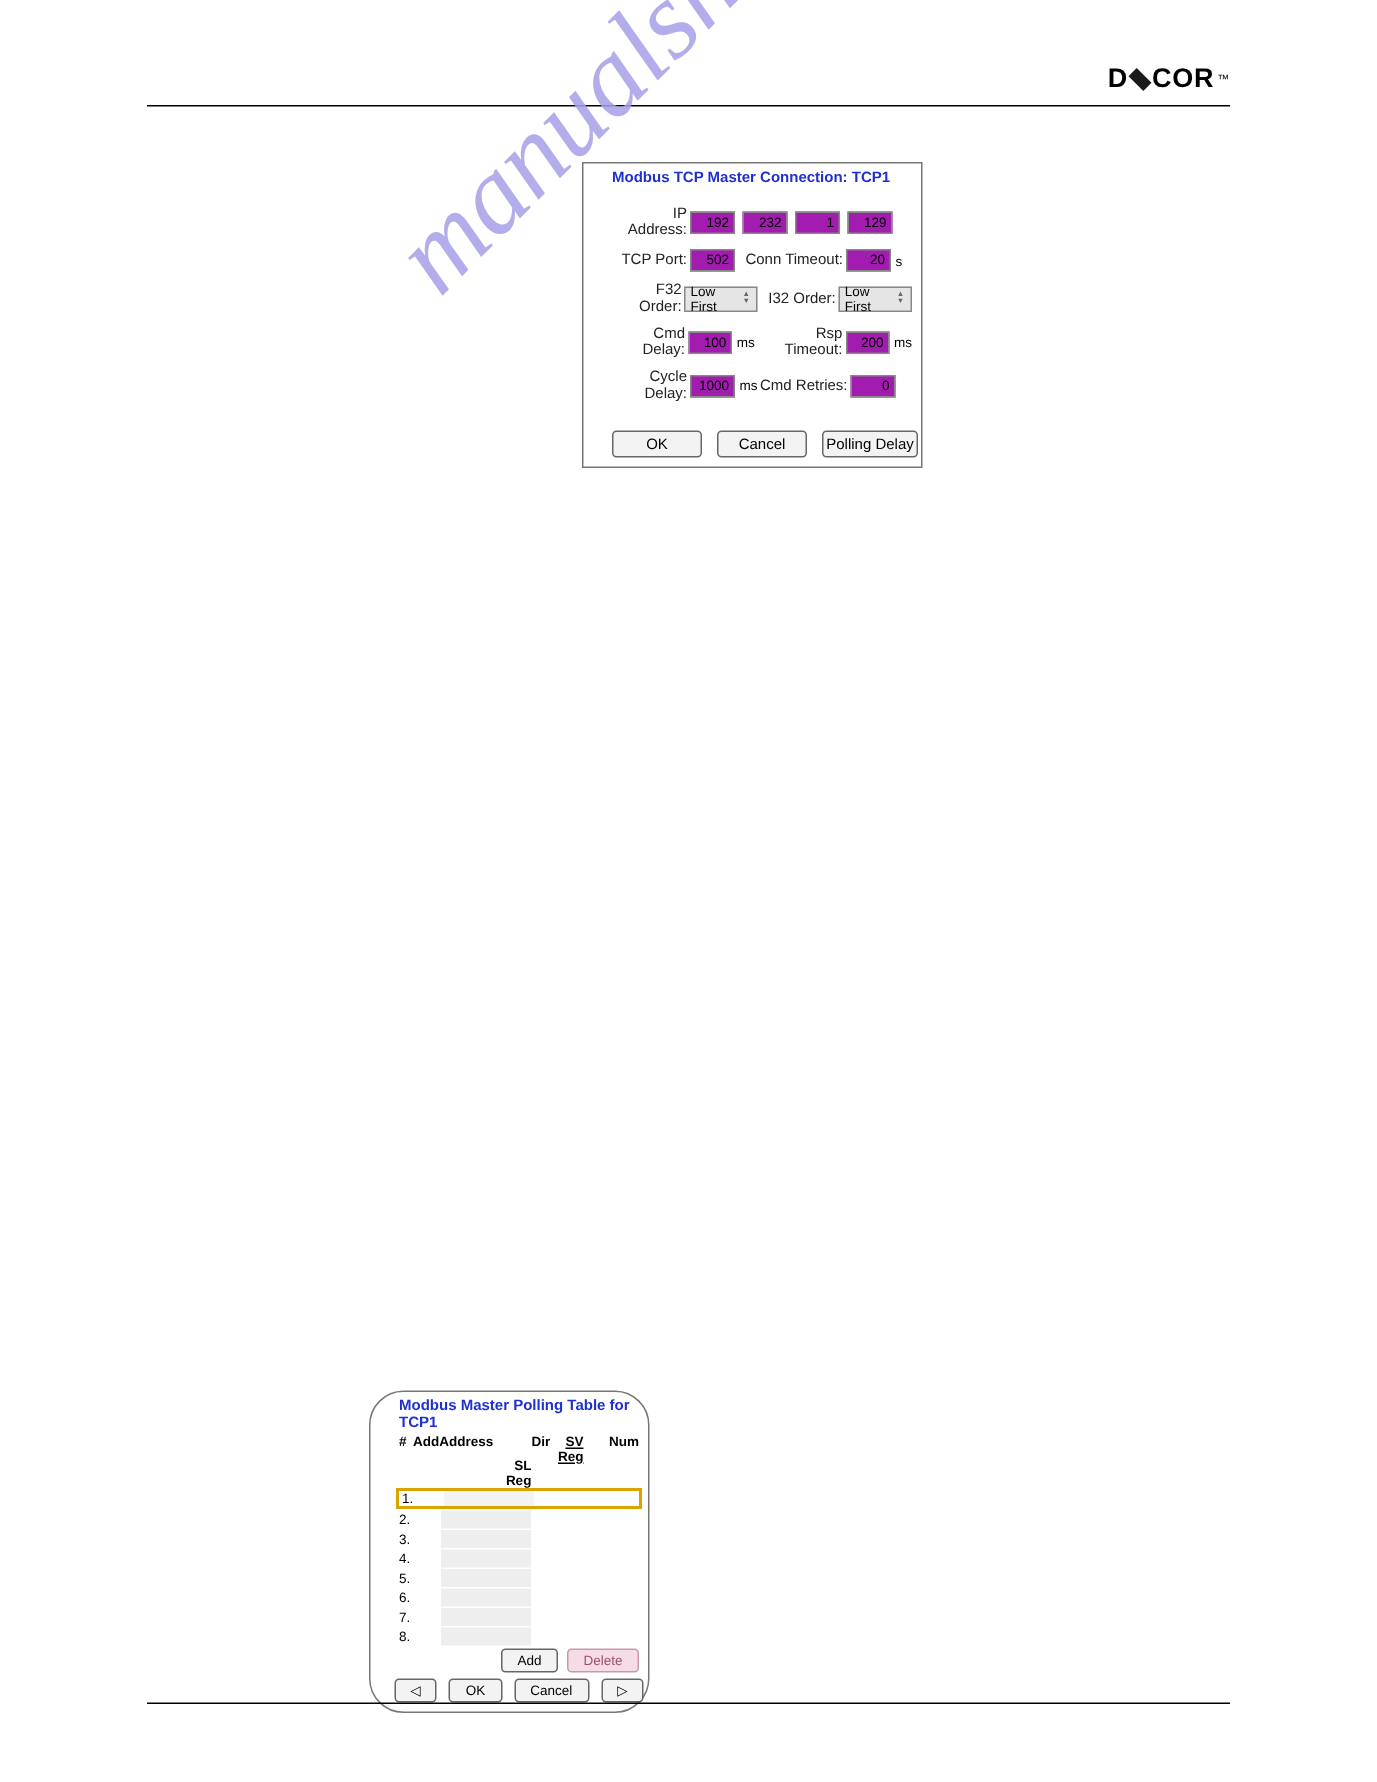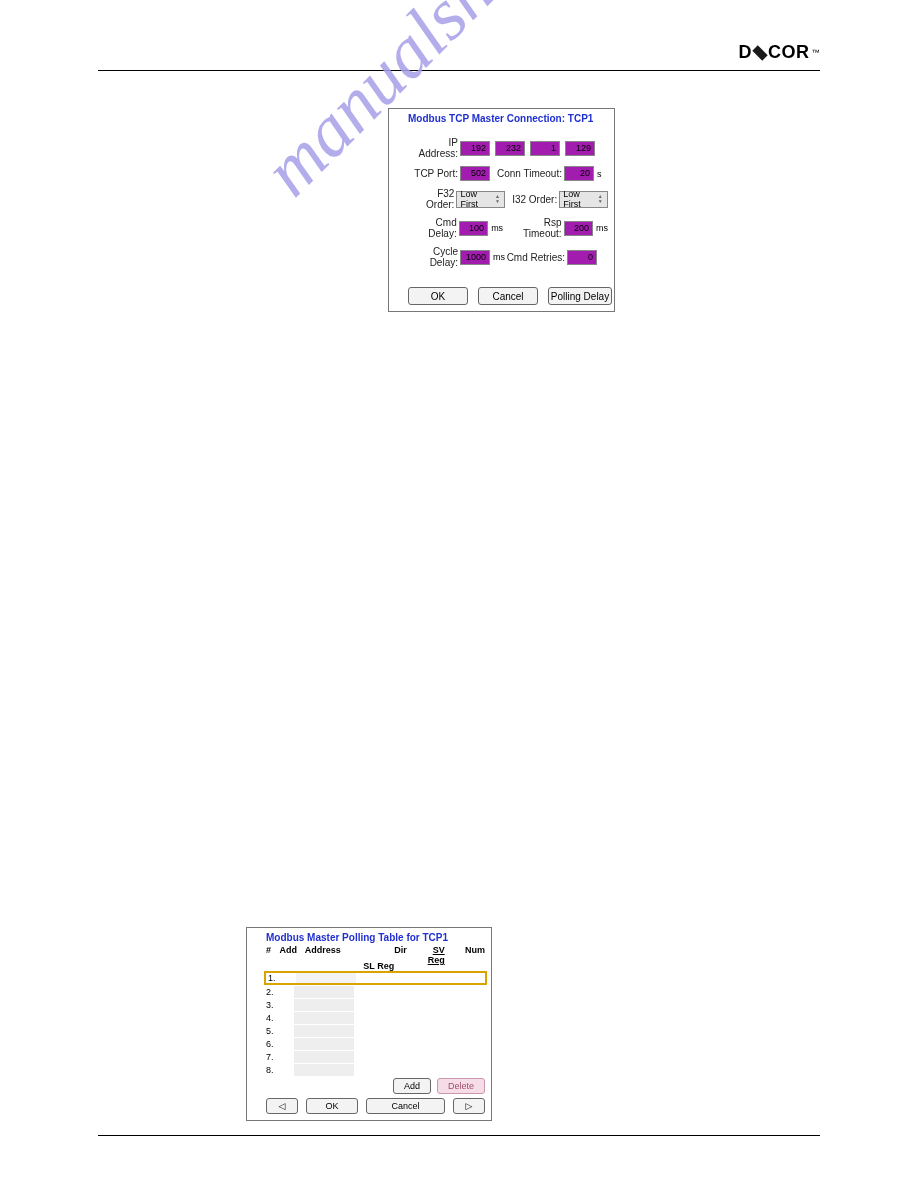--- a/index.html
+++ b/index.html
@@ -155,21 +155,22 @@
   .dlg1 {
     left: 388px;
     top: 108px;
     width: 227px;
   }
 
   
   .dlg2 {
     left: 246px;
     top: 927px;
-    width: 246px;
+    width: 187px;
+    border-radius: 23px;
   }
   .pt-header {
     display: flex;
     font-size: 9px;
     font-weight: bold;
     padding: 0 6px;
   }
   .pt-header .c-num { width: 14px; }
   .pt-header .c-add { width: 26px; }
   .pt-header .c-func { width: 60px; }

